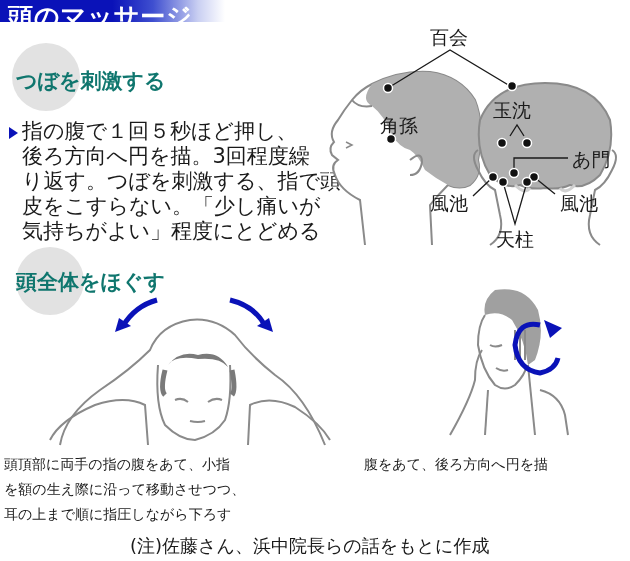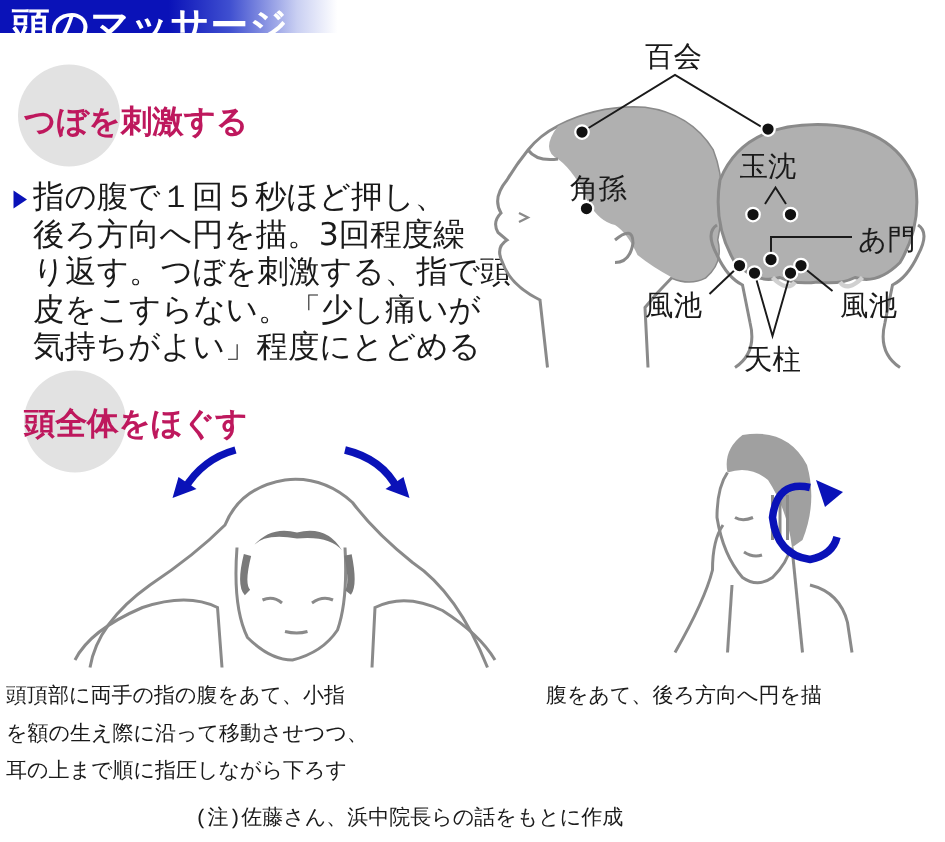--- a/index.html
+++ b/index.html
@@ -12,34 +12,34 @@
     }
     .title-text {
       position: absolute; left: 8px; top: 2px; font-size: 25px; font-weight: bold;
       color: #ffffff; letter-spacing: 1px; line-height: 30px; white-space: nowrap;
     }
 
     .circle-deco {
       position: absolute; width: 68px; height: 68px; border-radius: 50%; background: #e2e2e2;
     }
     .section-heading {
-      position: absolute; font-size: 21px; font-weight: bold; color: #be185d; line-height: 24px; white-space: nowrap;
+      position: absolute; font-size: 21px; font-weight: bold; color: #0f766e; line-height: 24px; white-space: nowrap;
     }
 
     .bullet-arrow {
       position: absolute; left: 9px; top: 127px; width: 0; height: 0;
       border-top: 6px solid transparent; border-bottom: 6px solid transparent; border-left: 9px solid #0a12b8;
     }
     .body-lines { position: absolute; font-size: 21px; line-height: 25px; color: #1a1a1a; white-space: nowrap; }
     .body-lines div { height: 25px; }
 
     .caption { position: absolute; font-size: 14px; line-height: 25px; color: #1a1a1a; white-space: nowrap; }
     .caption div { height: 25px; }
 
-    .note { position: absolute; left: 130px; top: 535px; font-size: 14px; line-height: 22px; color: #1a1a1a; white-space: nowrap; font-family: Liberation Mono, monospace; }
+    .note { position: absolute; left: 130px; top: 535px; font-size: 18px; line-height: 22px; color: #1a1a1a; white-space: nowrap; }
 
     svg { position: absolute; overflow: visible; }
     .lbl { font-family: "DejaVu Sans", "Liberation Sans", sans-serif; font-size: 19px; fill: #1a1a1a; }
   </style>
 </head>
 <body>
 
 <div class="title-bar">
   <div class="title-text">頭のマッサージ</div>
 </div>

